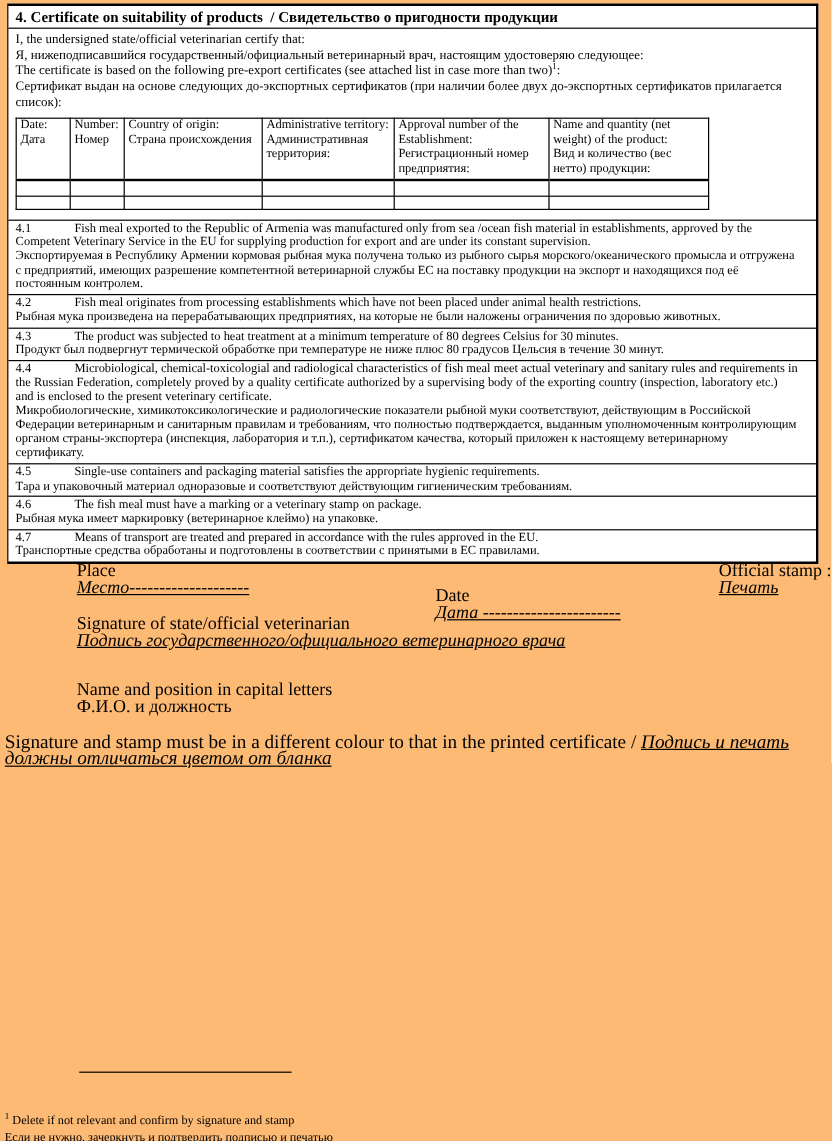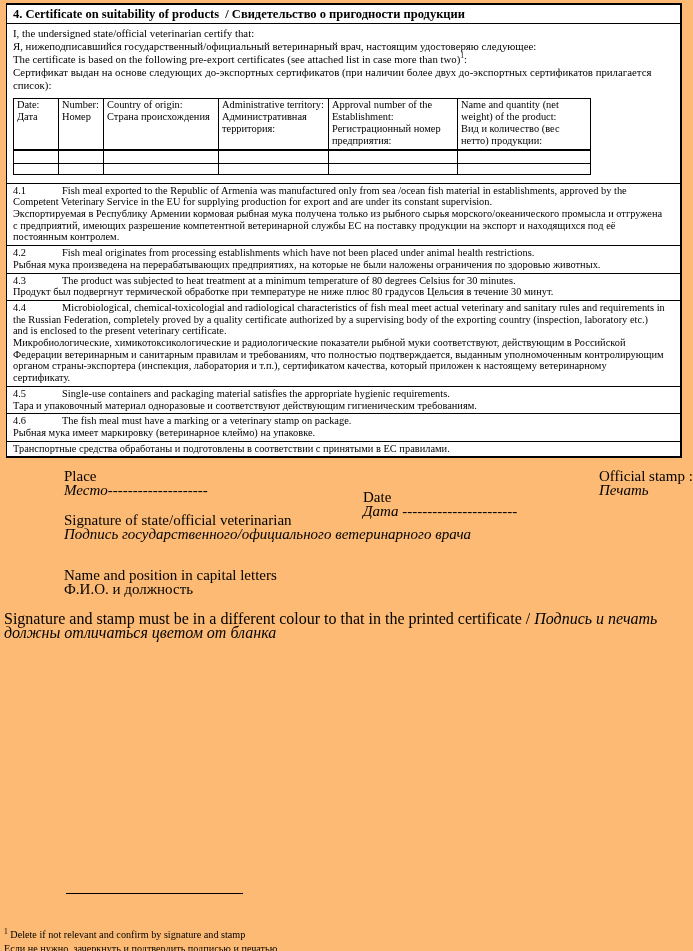--- a/index.html
+++ b/index.html
@@ -44,21 +44,21 @@
   .sections{margin-top:8px;border-top:1px solid #000;}
   .section{
     border-bottom:1px solid #000;
     font-size:10.4px;line-height:11.7px;
     padding:1px 15px 2px 6px;
   }
   .section:last-child{border-bottom:none;}
   .sec-num{display:inline-block;width:49px;}
   
   .abs{position:absolute;font-size:15px;line-height:14px;}
-  .ru-italic{font-style:italic;}
+  .ru-italic{font-style:italic;text-decoration:underline;}
   .place-block{left:64px;top:469px;}
   .date-block{left:363px;top:490px;}
   .stamp-block{left:599px;top:469px;}
   .sig-block{left:64px;top:513px;}
   .name-block{left:64px;top:568px;}
   .colour-note{left:4px;top:612px;font-size:16px;}
   .footnote-sep{
     position:absolute;left:66px;top:893px;width:177px;height:0;
     border-top:1px solid #000;
   }
@@ -147,20 +147,21 @@
       </div>
       <div class="section">
         <div><span class="sec-num">4.5</span><span>Single-use containers and packaging material satisfies the appropriate hygienic requirements.</span></div>
         <div>Тара и упаковочный материал одноразовые и соответствуют действующим гигиеническим требованиям.</div>
       </div>
       <div class="section">
         <div><span class="sec-num">4.6</span><span>The fish meal must have a marking or a veterinary stamp on package.</span></div>
         <div>Рыбная мука имеет маркировку (ветеринарное клеймо) на упаковке.</div>
       </div>
       <div class="section">
+        <div><span class="sec-num">4.7</span><span>Means of transport are treated and prepared in accordance with the rules approved in the EU.</span></div>
         <div>Транспортные средства обработаны и подготовлены в соответствии с принятыми в ЕС правилами.</div>
       </div>
     </div>
   </div>
 
   <div class="abs place-block">
     <div>Place</div>
     <div class="ru-italic">Место--------------------</div>
   </div>
 

